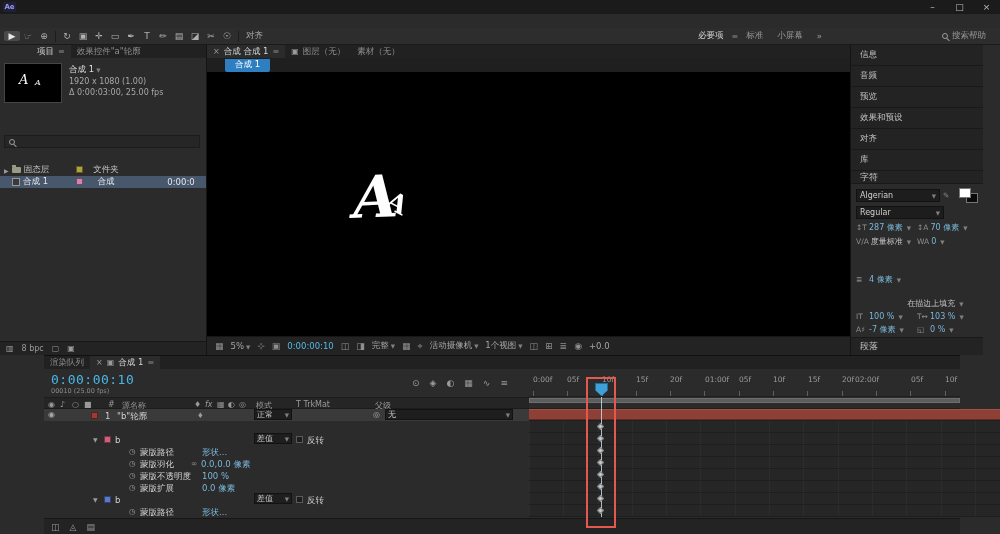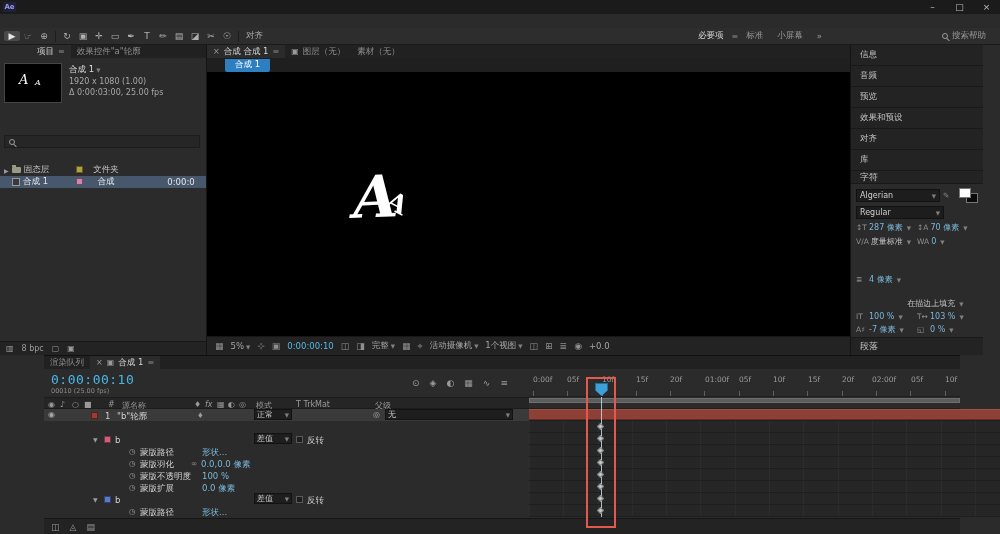--- a/index.html
+++ b/index.html
@@ -424,21 +424,21 @@
       <span class="rl" style="left:4px;">0:00f</span>
       <span class="rl" style="left:38px;">05f</span>
       <span class="rl" style="left:73px;">10f</span>
       <span class="rl" style="left:107px;">15f</span>
       <span class="rl" style="left:141px;">20f</span>
       <span class="rl" style="left:176px;">01:00f</span>
       <span class="rl" style="left:210px;">05f</span>
       <span class="rl" style="left:244px;">10f</span>
       <span class="rl" style="left:279px;">15f</span>
       <span class="rl" style="left:313px;">20f</span>
-      <span class="rl" style="left:343px;">02:00f</span>
+      <span class="rl" style="left:326px;">02:00f</span>
       <span class="rl" style="left:382px;">05f</span>
       <span class="rl" style="left:416px;">10f</span>
       <span class="rl" style="left:450px;">15f</span>
       <span class="rl" style="left:485px;">20f</span>
 
       <div class="ticks"></div>
     </div>
 
     <div class="workarea">
       <div class="wabar"></div>

